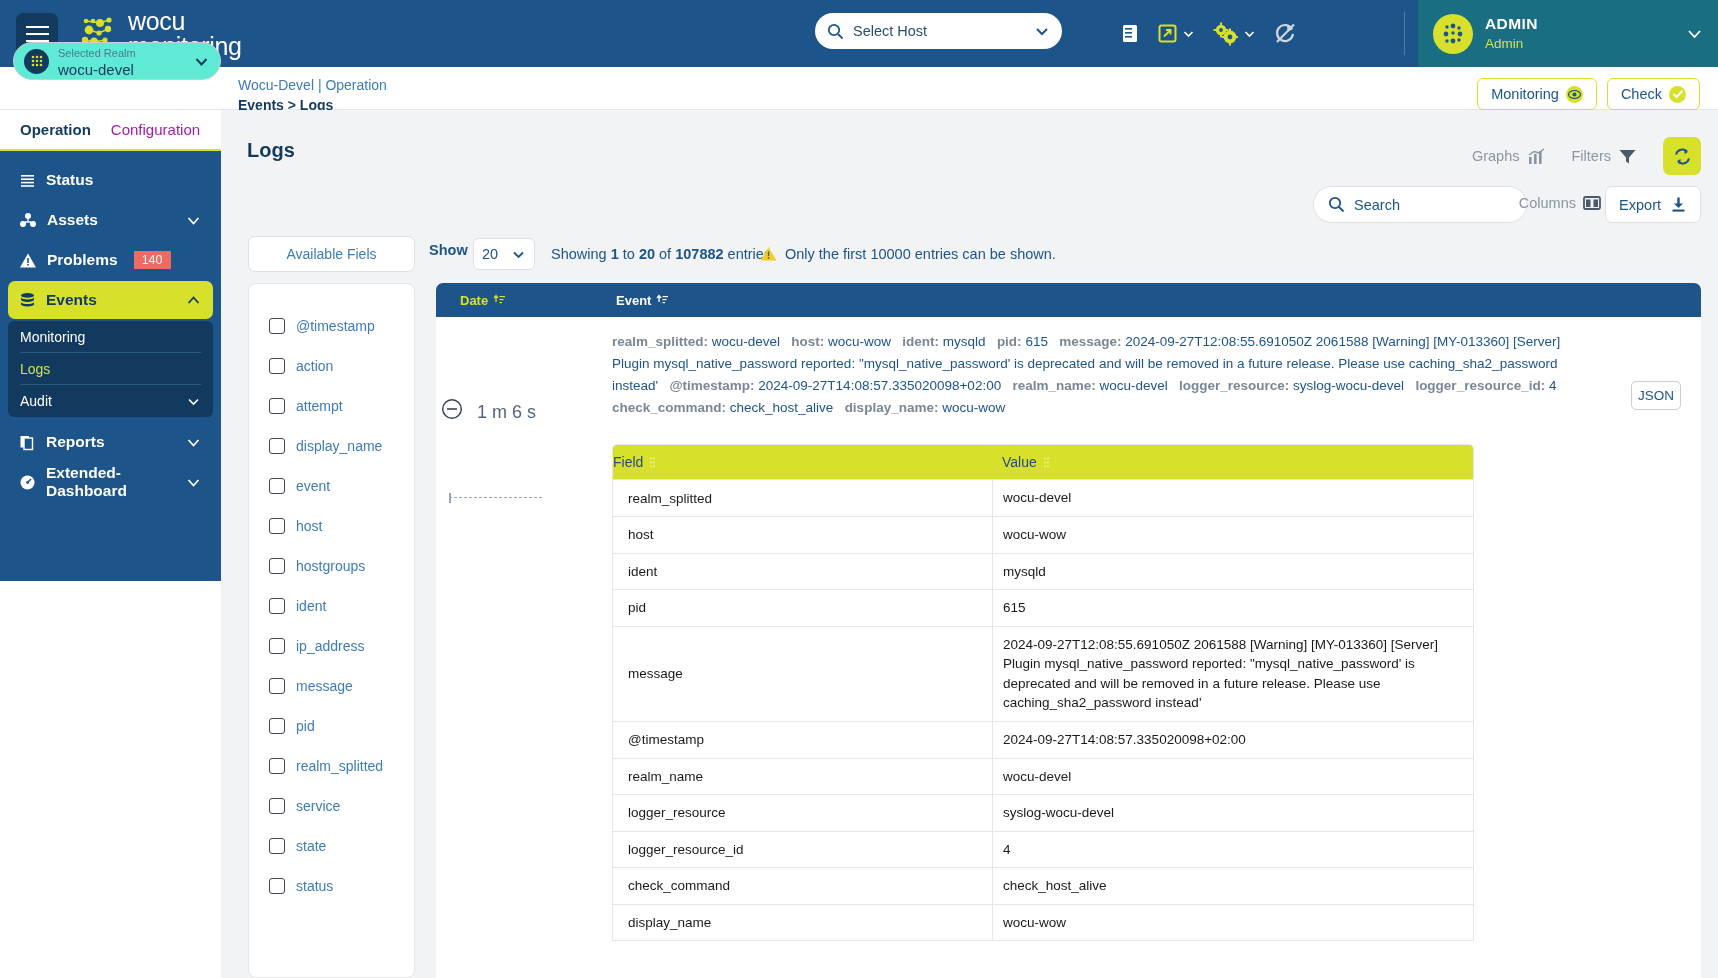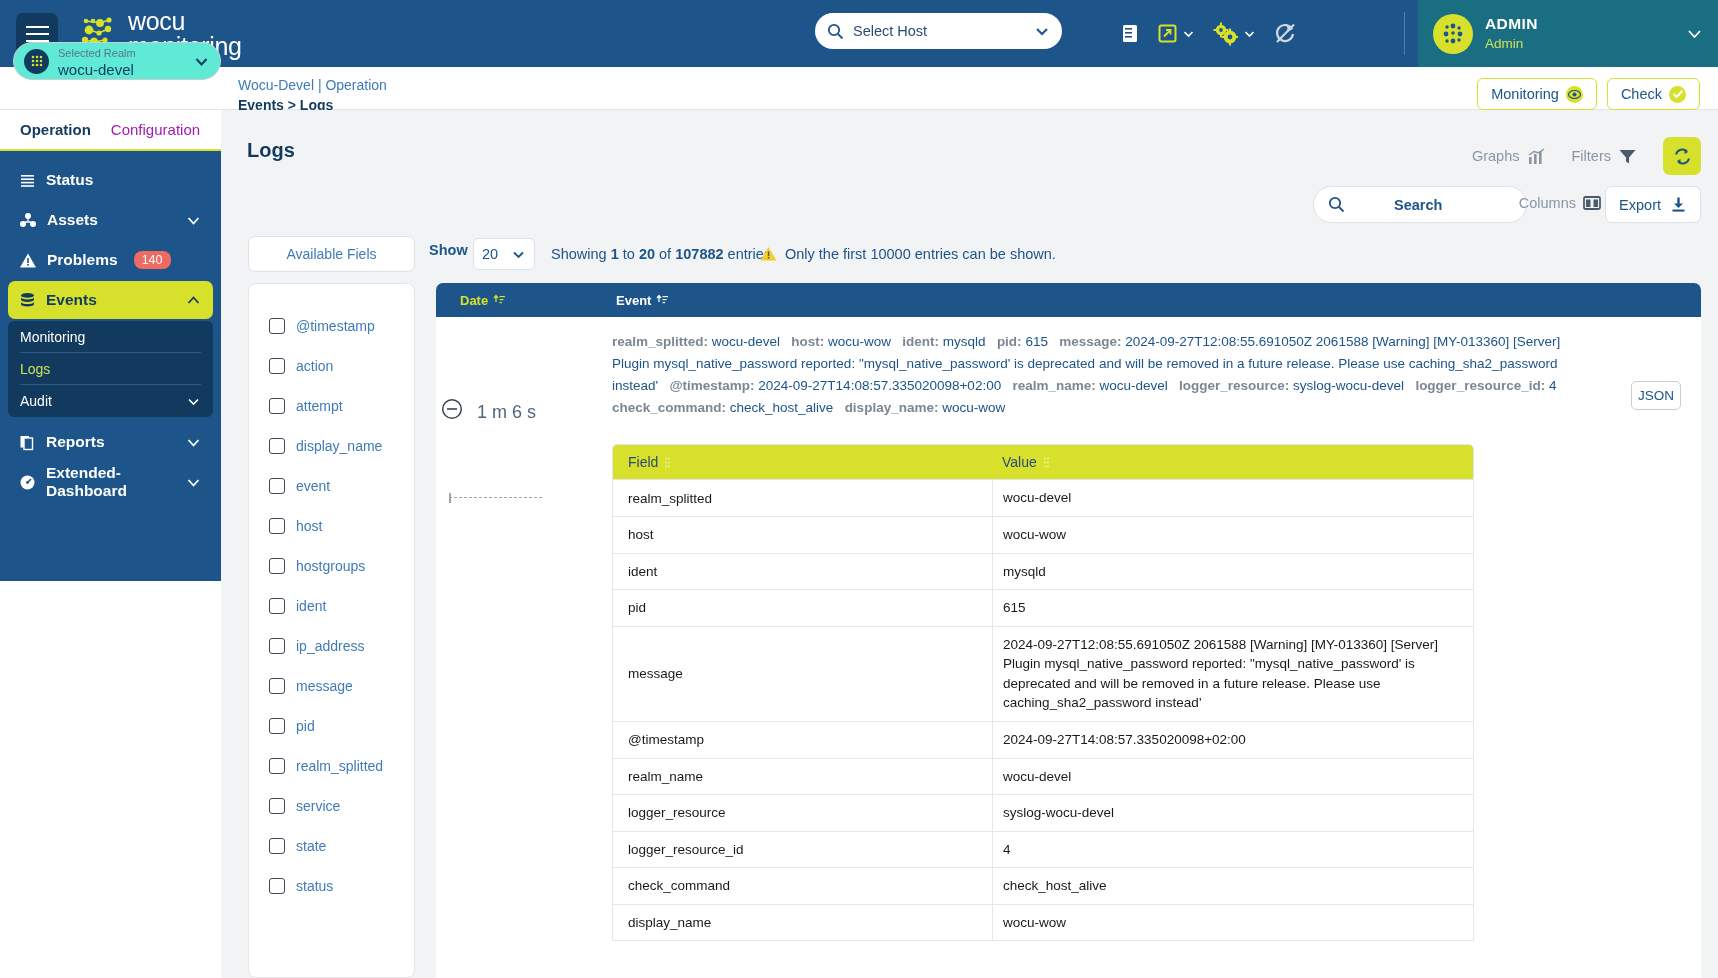--- a/index.html
+++ b/index.html
@@ -101,21 +101,21 @@
   }
   .nav-item {
     height: 38px; margin: 2px 8px; border-radius: 7px; display: flex;
     align-items: center; padding: 0 11px; color: #fff; font-size: 15.5px;
     font-weight: bold; cursor: pointer; gap: 10px;
   }
   .nav-item.sel { background: #d7e02b; color: #123a5e; }
   .nav-item .lbl { flex: 1; }
   .badge {
     background: #ee6a63; color: #fff; font-size: 12.5px; font-weight: normal;
-    border-radius: 8px; padding: 2px 8px; margin-left: 6px;
+    border-radius: 0; padding: 2px 8px; margin-left: 6px;
   }
   .subnav { background: #123a5e; margin: 0 8px 6px 8px; border-radius: 6px; padding: 0 12px; }
   .subitem {
     height: 32px; display: flex; align-items: center; font-size: 14px;
     color: #fff; border-bottom: 1px solid #2a5984; cursor: pointer;
   }
   .subitem:last-child { border-bottom: none; }
   .subitem.active { color: #cfe05a; }
   .subitem .lbl { flex: 1; }
 
@@ -129,21 +129,21 @@
   .gf-row { position: absolute; right: 17px; top: 27px; display: flex; align-items: center; gap: 26px; }
   .gf-item { display: flex; align-items: center; gap: 7px; color: #8a96a3; font-size: 14.5px; cursor: pointer; }
   .refresh-btn { width: 38px; height: 38px; background: #d7e02b; border-radius: 7px;
     display: flex; align-items: center; justify-content: center; cursor: pointer; }
 
   .search-box {
     position: absolute; right: 191px; top: 76px; width: 214px; height: 37px;
     background: #fff; border: 1px solid #dde1e6; border-radius: 19px;
     display: flex; align-items: center; padding: 0 14px; gap: 9px;
   }
-  .search-box .stext { color: #1d5489; font-size: 14.5px; font-weight: bold; margin-left: 40px; }
+  .search-box .stext { color: #1d5489; font-size: 14.5px; font-weight: normal; }
   .cols-item { position: absolute; right: 117px; top: 85px; display: flex;
     align-items: flex-end; gap: 7px; color: #8a96a3; font-size: 14.5px; cursor: pointer; }
   .export-btn {
     position: absolute; right: 17px; top: 76px; height: 37px; padding: 0 13px;
     background: #fff; border: 1px solid #dde1e6; border-radius: 7px;
     display: flex; align-items: center; gap: 9px; color: #1d5489; font-size: 14.5px; cursor: pointer;
   }
 
   .avail-btn {
     position: absolute; left: 27px; top: 126px; width: 167px; height: 36px;
@@ -206,21 +206,21 @@
     display: flex; align-items: center; justify-content: center;
     color: #1d5489; font-size: 13.5px; cursor: pointer;
   }
   .hostline { margin-top: 23px; font-size: 13.5px; color: #1a1a1a; }
   .hostline b { font-weight: bold; }
   .hostline a { color: #1f49a8; text-decoration: underline; }
 
   .kv { margin-top: 26px; width: 862px; border: 1px solid #e4e7ea; border-radius: 5px 5px 0 0; overflow: hidden; }
   .kv-head { height: 34px; background: #d7e02b; display: flex; align-items: center; }
   .kv-head .c { font-size: 14px; color: #2a4c74; display: flex; align-items: center; gap: 6px; cursor: pointer; }
-  .kv-head .c1 { width: 380px; padding-left: 15px; }
+  .kv-head .c1 { width: 380px; }
   .kv-head .c2 { padding-left: 9px; }
   .kv-row { display: flex; border-top: 1px solid #e4e7ea; min-height: 33px; align-items: stretch; }
   .kv-row .f {
     width: 380px; flex: none; padding: 8px 15px; font-size: 13.5px; color: #1a1a1a;
     border-right: 1px solid #e4e7ea; display: flex; align-items: center;
   }
   .kv-row .v { flex: 1; padding: 8px 10px; font-size: 13.5px; color: #1a1a1a; line-height: 1.45;
     display: flex; align-items: center; }
 
   svg { display: block; }

